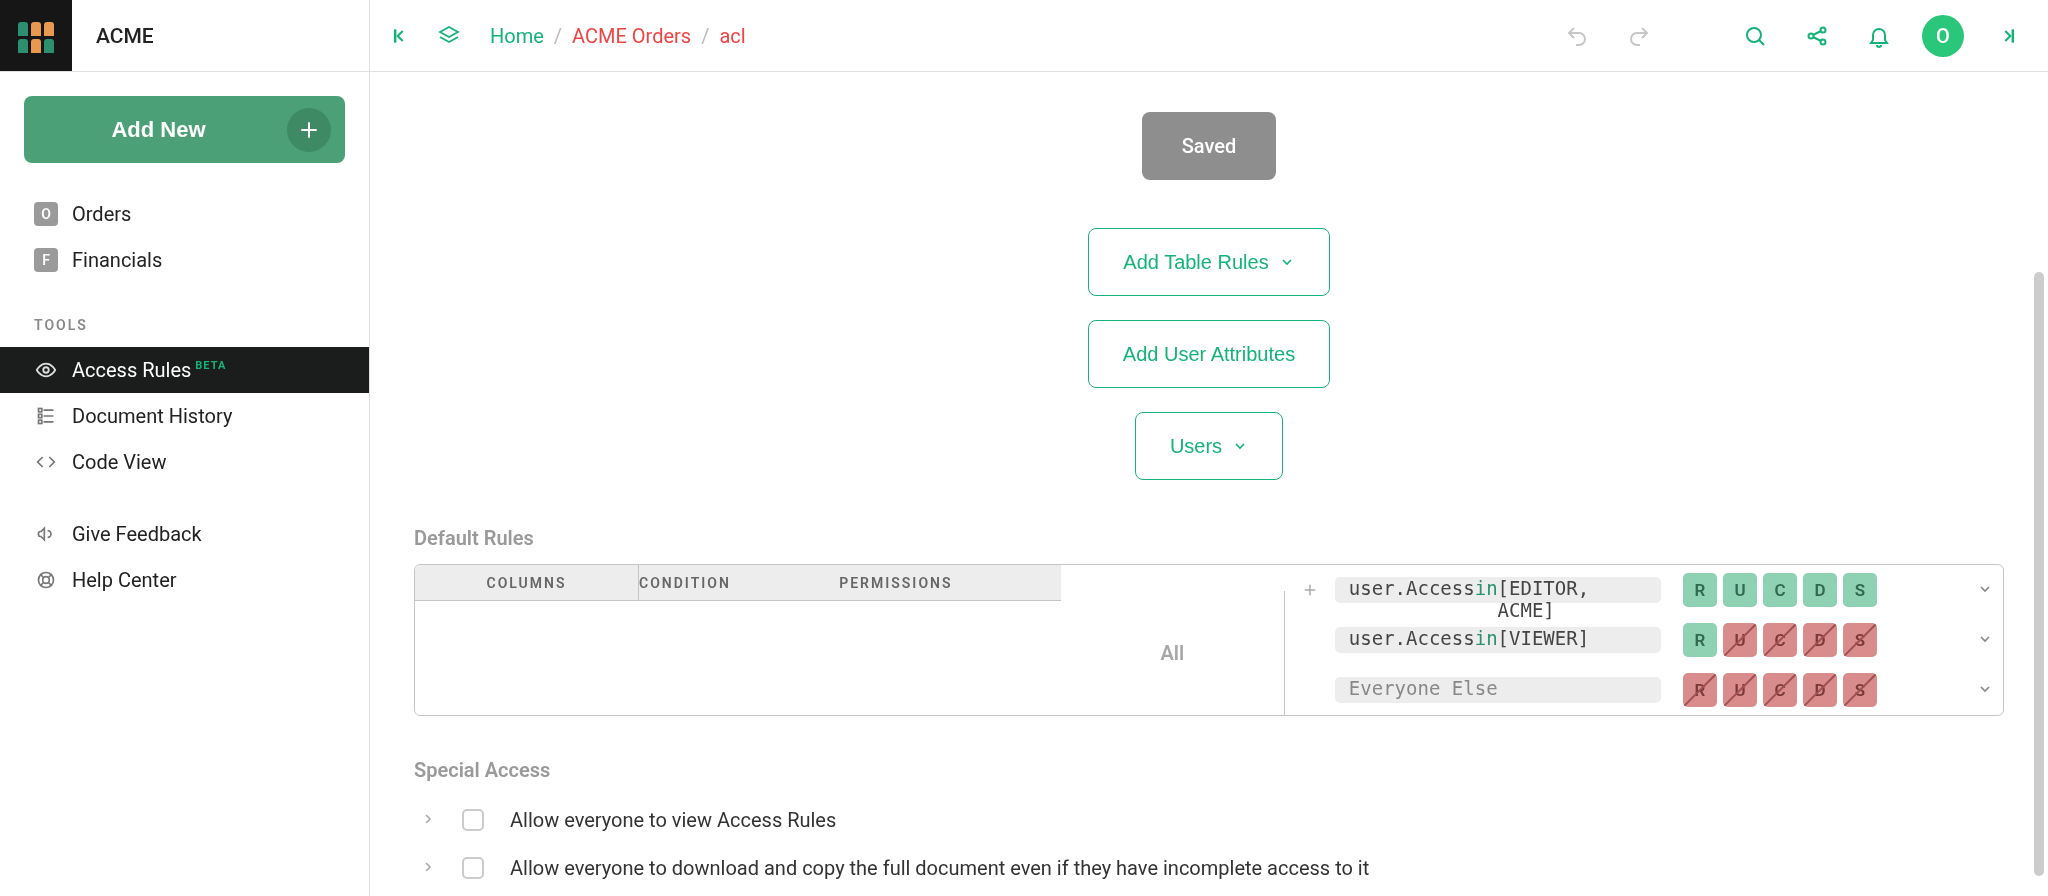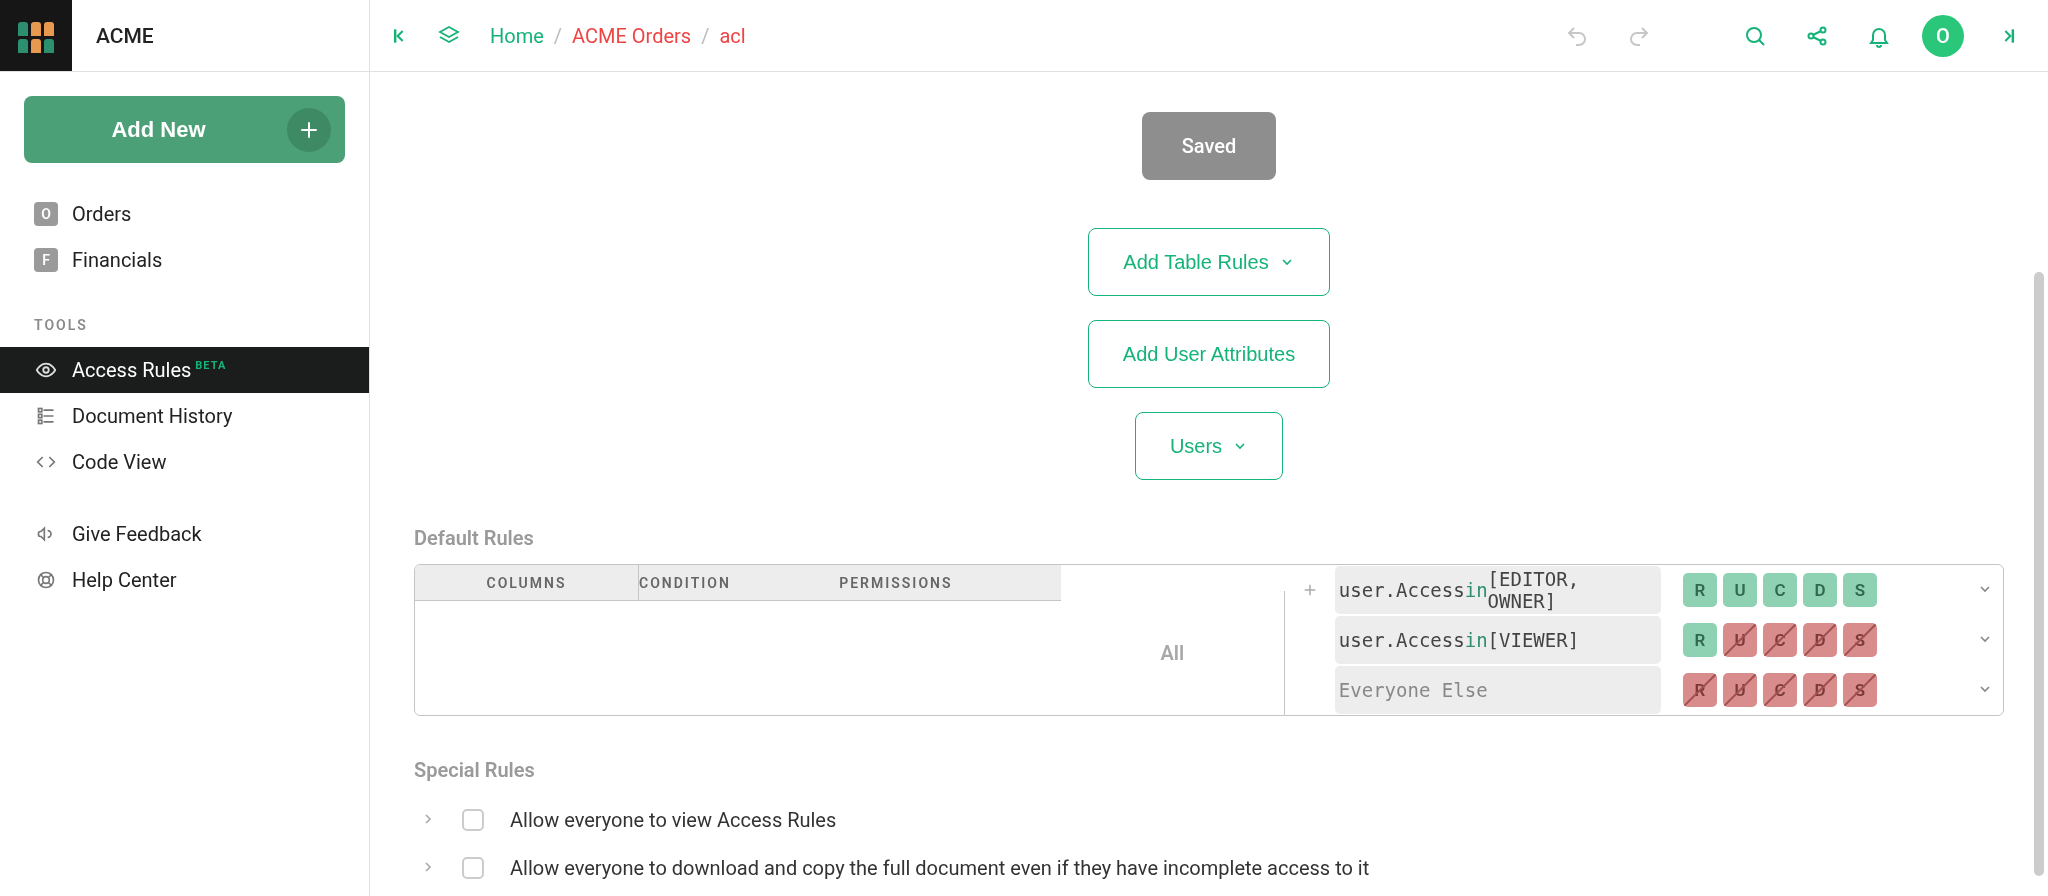--- a/index.html
+++ b/index.html
@@ -276,24 +276,24 @@
     height: 50px;
   }
   .rule-plus-cell {
     width: 50px;
     display: flex; align-items: center; justify-content: center;
     color: #aaa;
   }
   .rule-cond {
     flex: 1;
     background: var(--grey-bg);
-    height: 48px;
+    height: 26px;
     border-radius: 5px;
-    display: flex; align-items: center;
-    padding: 0 4px;
+    display: flex; 
+    padding: 0 14px;
     font-family: ui-monospace, Menlo, Consolas, monospace;
     font-size: 19px;
     color: #444;
     margin-right: 12px;
   }
   .kw { color: #2e8f6d; }
   .rule-cond.placeholder { color: #888; }
 
   .perm-cell {
     width: 330px;
@@ -545,21 +545,21 @@
           <div class="body-right" id="rules-container">
               <div class="rule-row">
                 <div class="rule-plus-cell">
                   <svg width="18" height="18" viewBox="0 0 24 24" fill="none" stroke="currentColor" stroke-width="2">
                     <path d="M12 5v14M5 12h14"></path>
                   </svg>
                 </div>
                 <div class="rule-cond">
                   <span>user.Access </span>
                   <span class="kw">in</span>
-                  <span> [EDITOR, OWNER]</span>
+                  <span> [EDITOR, ACME]</span>
                 </div>
                 <div class="perm-cell">
                   <div class="perm g">R</div>
                   <div class="perm g">U</div>
                   <div class="perm g">C</div>
                   <div class="perm g">D</div>
                   <div class="perm g">S</div>
                   <span class="perm-chevron"><svg width="16" height="16" viewBox="0 0 24 24" fill="none" stroke="currentColor" stroke-width="2.5">
                       <path d="M6 9l6 6 6-6"></path>
                     </svg></span>
@@ -595,21 +595,21 @@
                   <span class="perm-chevron"><svg width="16" height="16" viewBox="0 0 24 24" fill="none" stroke="currentColor" stroke-width="2.5">
                       <path d="M6 9l6 6 6-6"></path>
                     </svg></span>
                 </div>
               </div>
             </div>
         </div>
       </div>
 
       <div class="special-section">
-        <div class="section-title">Special Rules</div>
+        <div class="section-title">Special Access</div>
 
         <div class="special-row">
           <span class="chev-toggle">
             <svg width="16" height="16" viewBox="0 0 24 24" fill="none" stroke="currentColor" stroke-width="2.5">
                 <path d="M9 6l6 6-6 6"></path>
               </svg>
           </span>
           <span class="checkbox"></span>
           <span>Allow everyone to view Access Rules</span>
         </div>

